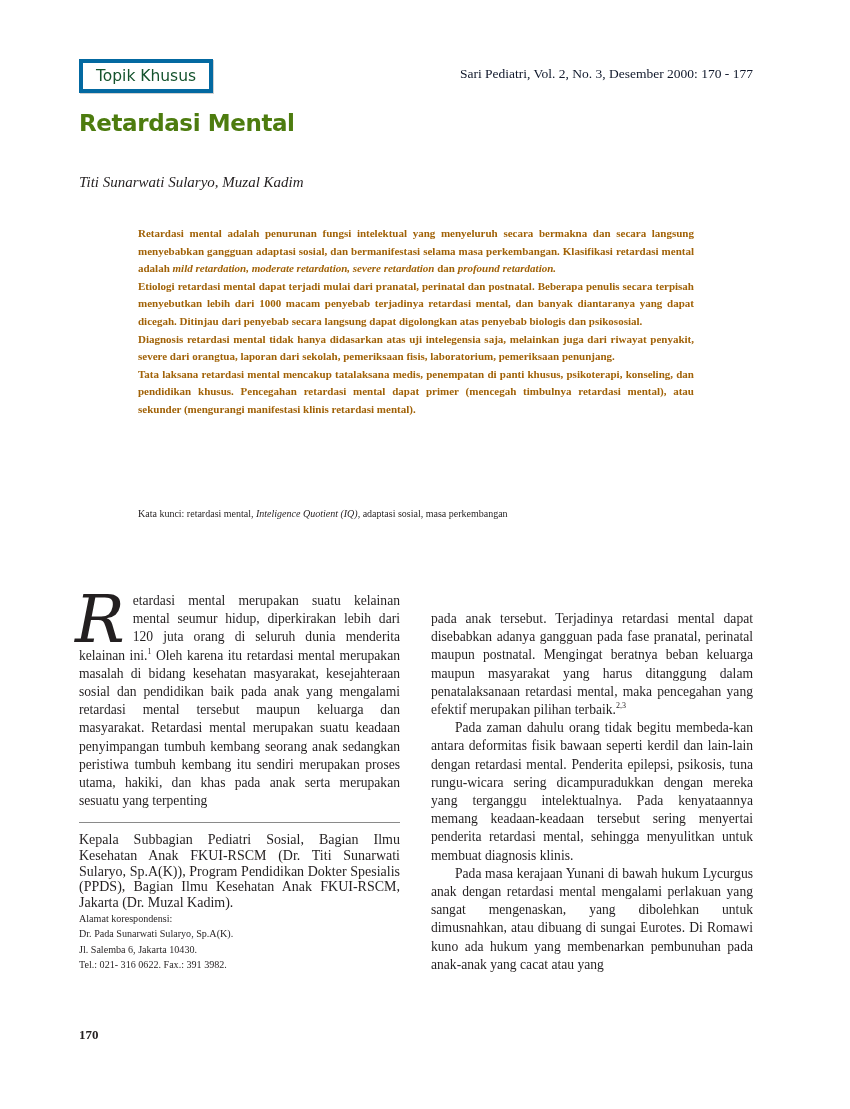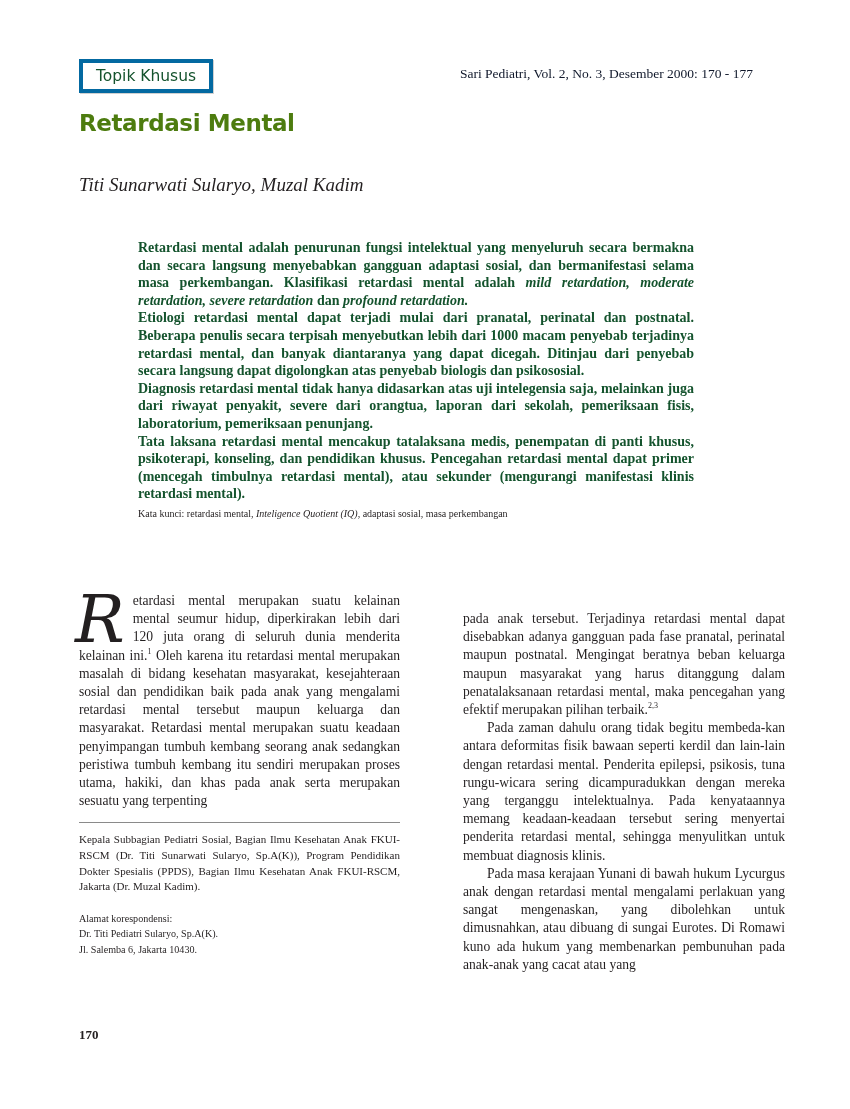--- a/index.html
+++ b/index.html
@@ -19,52 +19,52 @@
     position: absolute; right: 97px; top: 66px;
     font-size: 13.5px; color: #0f172a; white-space: nowrap;
   }
   .article-title {
     position: absolute; left: 79px; top: 110px; margin: 0;
     font-family: "DejaVu Sans", "Liberation Sans", sans-serif;
     font-weight: bold; font-size: 23px; letter-spacing: -0.4px; color: #4d7c0f;
   }
   .authors {
     position: absolute; left: 79px; top: 174px;
-    font-style: italic; font-size: 19px;
+    font-style: italic; font-size: 15px;
   }
   .abstract {
-    position: absolute; left: 138px; top: 239px; width: 556px;
-    font-weight: bold; font-size: 14px; line-height: 17.6px;
-    text-align: justify; color: #14532d;
+    position: absolute; left: 138px; top: 225px; width: 556px;
+    font-weight: bold; font-size: 11px; line-height: 17.6px;
+    text-align: justify; color: #a16207;
   }
   .abstract p { margin: 0; }
   .keywords {
     position: absolute; left: 138px; top: 508px; width: 560px;
     font-size: 10px; white-space: nowrap;
   }
   .col {
     position: absolute; font-size: 13.6px; line-height: 18.2px;
     text-align: justify; color: #231f20;
   }
   .col p { margin: 0; }
   .col-left { left: 79px; top: 592px; width: 321px; }
-  .col-right { left: 431px; top: 610px; width: 322px; margin-left: 32px; }
+  .col-right { left: 431px; top: 610px; width: 322px; }
   .indent { text-indent: 24px; }
   .dropcap {
     float: left; font-family: "DejaVu Serif", serif; font-style: italic;
     font-size: 66px; line-height: 52px; margin: 2px 8px 0 -4px; color: #231f20;
   }
   sup { font-size: 8px; line-height: 0; }
   .rule {
     position: absolute; left: 79px; top: 822px; width: 321px; height: 1px;
     background: #8a8a8a;
   }
   .affiliation {
     position: absolute; left: 79px; top: 832px; width: 321px;
-    font-size: 11px; line-height: 15.8px; text-align: justify;
+    font-size: 14px; line-height: 15.8px; text-align: justify;
   }
   .correspondence {
     position: absolute; left: 79px; top: 911px; width: 330px;
     font-size: 10.1px; line-height: 15.4px;
   }
   .correspondence .label { font-weight: normal; }
   .page-number {
     position: absolute; left: 79px; top: 1027px; font-size: 13px; font-weight: bold;
   }
 </style>
@@ -93,17 +93,18 @@
 <div class="col col-right">
   <p><span>pada anak tersebut. Terjadinya retardasi mental dapat disebabkan adanya gangguan pada fase pranatal, perinatal maupun postnatal. Mengingat beratnya beban keluarga maupun masyarakat yang harus ditanggung dalam penatalaksanaan retardasi mental, maka pencegahan yang efektif merupakan pilihan terbaik.</span><sup>2,3</sup></p>
   <p class="indent">Pada zaman dahulu orang tidak begitu membeda-kan antara deformitas fisik bawaan seperti kerdil dan lain-lain dengan retardasi mental. Penderita epilepsi, psikosis, tuna rungu-wicara sering dicampuradukkan dengan mereka yang terganggu intelektualnya. Pada kenyataannya memang keadaan-keadaan tersebut sering menyertai penderita retardasi mental, sehingga menyulitkan untuk membuat diagnosis klinis.</p>
   <p class="indent">Pada masa kerajaan Yunani di bawah hukum Lycurgus anak dengan retardasi mental mengalami perlakuan yang sangat mengenaskan, yang dibolehkan untuk dimusnahkan, atau dibuang di sungai Eurotes. Di Romawi kuno ada hukum yang membenarkan pembunuhan pada anak-anak yang cacat atau yang</p>
 </div>
 
 <div class="rule"></div>
 <div class="affiliation">Kepala Subbagian Pediatri Sosial, Bagian Ilmu Kesehatan Anak FKUI-RSCM (Dr. Titi Sunarwati Sularyo, Sp.A(K)), Program Pendidikan Dokter Spesialis (PPDS), Bagian Ilmu Kesehatan Anak FKUI-RSCM, Jakarta (Dr. Muzal Kadim).</div>
 <div class="correspondence">
   <div class="label">Alamat korespondensi:</div>
-  <div>Dr. Titi Pediatri Sularyo, Sp.A(K).</div>
+  <div>Dr. Pada Sunarwati Sularyo, Sp.A(K).</div>
   <div>Jl. Salemba 6, Jakarta 10430.</div>
+  <div>Tel.: 021- 316 0622. Fax.: 391 3982.</div>
 </div>
 
 <div class="page-number">170</div>
 
 </body></html>

